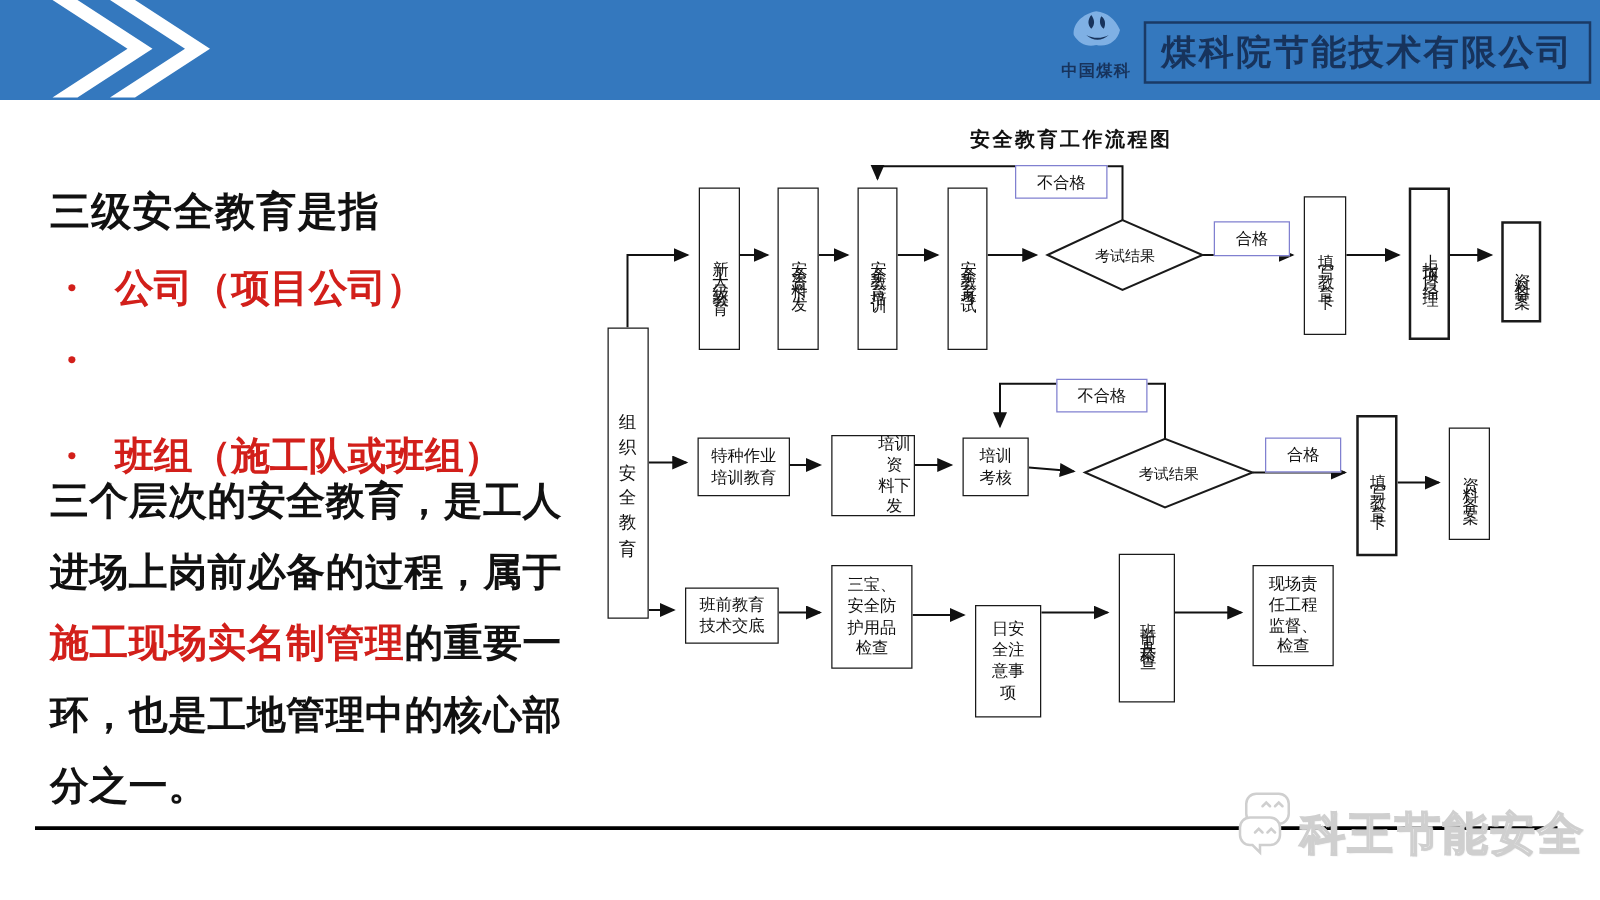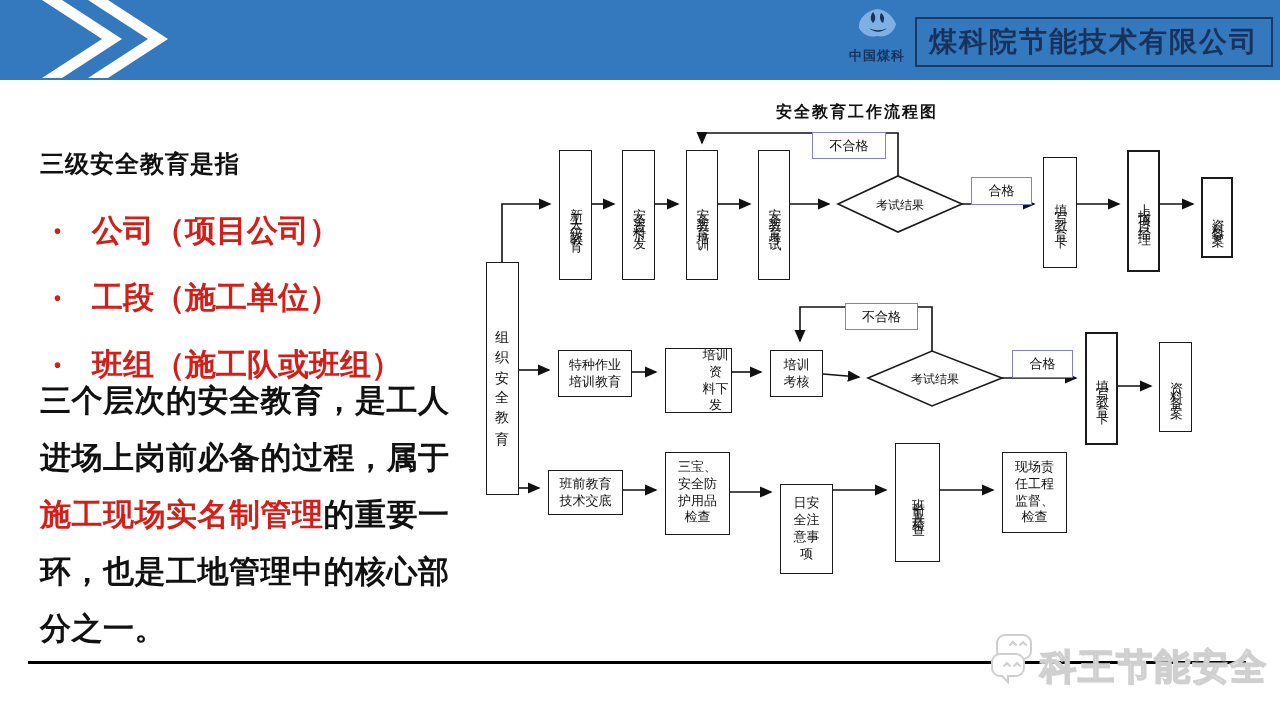--- a/index.html
+++ b/index.html
@@ -11,21 +11,21 @@
   .header{position:absolute;left:0;top:0;width:1280px;height:80px;background:#3478be;}
   .chevrons{position:absolute;left:0;top:0;}
   .logo{position:absolute;left:845px;top:8px;width:64px;height:62px;text-align:center;}
   .logo-caption{font-size:13px;font-weight:700;color:#17335c;letter-spacing:1px;margin-top:1px;}
   .company-box{
     position:absolute;left:915px;top:17px;width:354px;height:46px;
     border:2px solid #1a3a66;display:flex;align-items:center;justify-content:center;
     font-size:28px;font-weight:600;color:#17335c;letter-spacing:2px;
   }
   
-  .heading{position:absolute;left:40px;top:148px;font-size:24px;font-weight:700;color:#111;letter-spacing:1px;}
+  .heading{position:absolute;left:40px;top:148px;font-size:32px;font-weight:700;color:#111;letter-spacing:1px;}
   .bullet-row{position:absolute;left:40px;display:flex;align-items:center;color:#d21f1a;font-weight:700;font-size:31px;}
   .bullet-dot{width:52px;font-size:20px;color:#d21f1a;padding-left:14px;box-sizing:border-box;}
   .b1{top:210px}.b2{top:277px}.b3{top:344px}
   .para{
     position:absolute;left:40px;top:372px;width:426px;
     font-size:31px;font-weight:700;color:#111;line-height:57px;letter-spacing:0.5px;
   }
   .para .red{color:#d21f1a;}
   
   .flow-title{position:absolute;left:776px;top:102px;font-size:16px;font-weight:700;color:#111;letter-spacing:2px;}
@@ -73,21 +73,20 @@
 </div>
 
 <div class="heading">三级安全教育是指</div>
 
 <div class="bullet-row b1">
   <span class="bullet-dot">•</span>
   <span>公司（项目公司）</span>
 </div>
 <div class="bullet-row b2">
   <span class="bullet-dot">•</span>
-  <span>工段（施工单位）</span>
 </div>
 <div class="bullet-row b3">
   <span class="bullet-dot">•</span>
   <span>班组（施工队或班组）</span>
 </div>
 
 <div class="para"><span>三个层次的安全教育，是工人进场上岗前必备的过程，属于</span><span class="red">施工现场实名制管理</span><span>的重要一环，也是工地管理中的核心部分之一。</span></div>
 
 <div class="flow-title">安全教育工作流程图</div>
 
@@ -169,21 +168,21 @@
 <div class="lbl" style="left:1012px;top:350px;width:61px;height:28px;">合格</div>
 <div class="box" style="left:1085px;top:332px;width:33px;height:113px;border-width:2px;">
   <span class="v ls8">填写教育卡</span>
 </div>
 <div class="box" style="left:1159px;top:342px;width:33px;height:90px;">
   <span class="v ls8">资料备案</span>
 </div>
 
 <div class="box ml" style="left:548px;top:470px;width:75px;height:45px;">班前教育
 技术交底</div>
-<div class="box ml" style="left:665px;top:452px;width:65px;height:83px;font-family:Liberation Mono, monospace;">三宝、
+<div class="box ml" style="left:665px;top:452px;width:65px;height:83px;">三宝、
 安全防
 护用品
 检查</div>
 <div class="box ml" style="left:780px;top:460px;width:53px;height:90px;margin-top:24px;">日安
 全注
 意事
 项</div>
 <div class="box" style="left:895px;top:443px;width:45px;height:119px;">
   <span class="v ls5">班前工具检查</span>
 </div>

